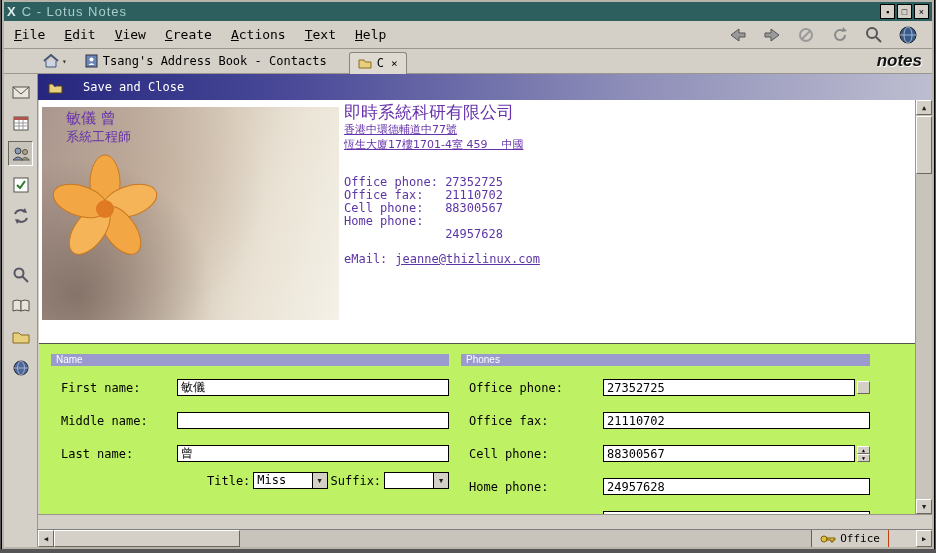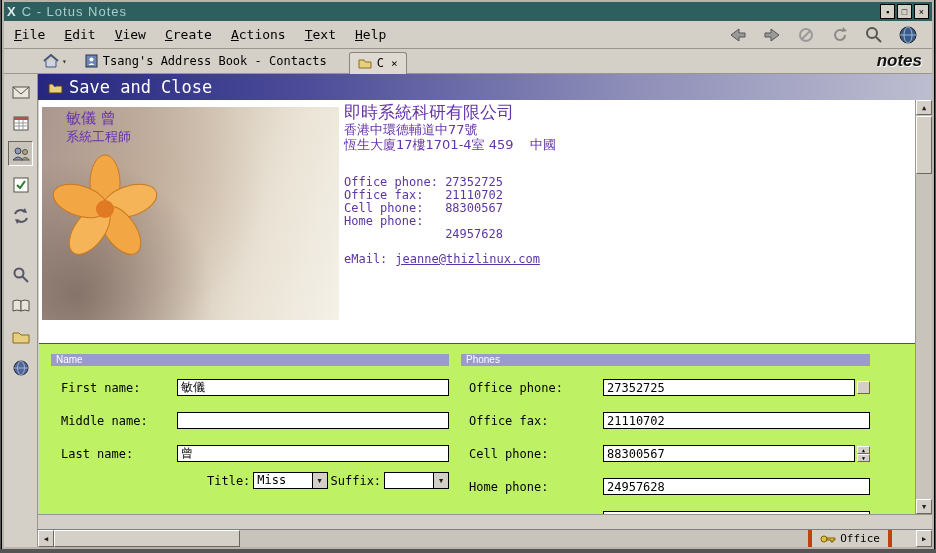--- a/index.html
+++ b/index.html
@@ -37,21 +37,21 @@
     padding:3px 8px;height:22px;margin-top:3px;font-size:12px;}
   .tab-close{font-size:11px;color:#000;margin-left:2px;cursor:default;}
   .brand{margin-left:auto;margin-right:10px;font-family:"Liberation Sans",sans-serif;
     font-weight:bold;font-style:italic;font-size:17px;color:#111;
     text-shadow:1px 1px 0 #ffffff;}
 
   
   .actionbar{position:absolute;top:72px;left:34px;right:0;height:26px;
     background:linear-gradient(90deg,#26267e 0%,#4c4c9a 30%,#8c8cb8 65%,#bdbdd0 100%);
     display:flex;align-items:center;padding-left:10px;}
-  .action-btn{display:flex;align-items:center;gap:6px;color:#fff;font-size:17px;cursor:default;}
+  .action-btn{display:flex;align-items:center;gap:20px;color:#fff;font-size:12px;cursor:default;}
 
   
   .bookmarkbar{position:absolute;top:72px;left:0;width:34px;bottom:0;background:#d4d0c8;
     border-right:1px solid #9a968e;display:flex;flex-direction:column;align-items:center;
     padding-top:5px;gap:6px;}
   .bicon{width:25px;height:25px;display:flex;align-items:center;justify-content:center;cursor:default;}
   .bicon.pressed{border:1px solid;border-color:#6a665e #fff #fff #6a665e;background:#c8c4bc;}
   .bspacer{height:22px;}
 
   
@@ -63,21 +63,21 @@
       radial-gradient(circle at 30% 40%, rgba(180,150,130,.35), transparent 55%),
       linear-gradient(105deg,#a9968f 0%,#bfae9f 28%,#d6c9b8 52%,#e9e2d4 72%,#f5f1e8 100%);}
   .flower{position:absolute;left:0px;top:22px;width:132px;height:150px;}
   .photo-name{position:absolute;left:24px;top:2px;color:#6633aa;font-size:15px;
     font-family:"DejaVu Sans",sans-serif;}
   .photo-title{position:absolute;left:24px;top:21px;color:#6633aa;font-size:13px;
     font-family:"DejaVu Sans",sans-serif;}
 
   .doc-head{position:absolute;left:305px;top:2px;color:#6633aa;font-family:"DejaVu Sans",sans-serif;}
   .company{font-size:17px;line-height:20px;}
-  .addr{font-size:13px;line-height:15px;white-space:pre;}
+  .addr{font-size:11px;line-height:15px;white-space:pre;text-decoration:underline;}
 
   .mono-block{position:absolute;left:305px;top:76px;color:#5c35a5;font-size:12px;line-height:13px;}
   .mlabel{display:inline-block;width:14ch;}
   .email-line{position:absolute;left:305px;top:152px;color:#5c35a5;font-size:12px;}
   .email-line a{color:#5c35a5;text-decoration:underline;margin-left:8px;cursor:pointer;}
 
   
   .form-tabs{position:absolute;left:0;right:0;top:222px;height:21px;background:#cdc9c1;
     display:flex;align-items:flex-end;padding-left:8px;gap:2px;}
   .ftab{font-size:11px;padding:3px 9px 2px;background:#c4c0b8;border:1px solid #55524c;
@@ -121,21 +121,21 @@
   .vs-thumb{position:absolute;top:16px;left:0;right:0;height:58px;background:#d4d0c8;
     border:1px solid;border-color:#fff #6a665e #6a665e #fff;}
   .vs-down{position:absolute;bottom:0;left:0;right:0;height:15px;}
   .gapstrip{position:absolute;left:34px;right:0;top:512px;height:15px;background:#d4d0c8;
     border-top:1px solid #9a968e;}
   .bottombar{position:absolute;left:34px;right:0;top:527px;height:18px;background:#c8c4bc;
     border-top:1px solid #808080;display:flex;align-items:stretch;}
   .hs-left,.hs-right{width:16px;}
   .hs-thumb{width:186px;background:#d4d0c8;border:1px solid;border-color:#fff #6a665e #6a665e #fff;}
   .hs-track{flex:1;}
-  .status-seg{display:flex;align-items:center;gap:4px;padding:0 8px;border-left:4px solid #c2410c;
+  .status-seg{display:flex;align-items:center;gap:4px;padding:0 8px;border-left:1px solid #c2410c;
     background:#d4d0c8;font-size:11px;color:#000;}
   .status-seg.small{width:28px;padding:0;}
 </style>
 </head>
 <body>
 
 <div class="window">
 
   <div class="titlebar">
     <span class="x-logo">X</span>

